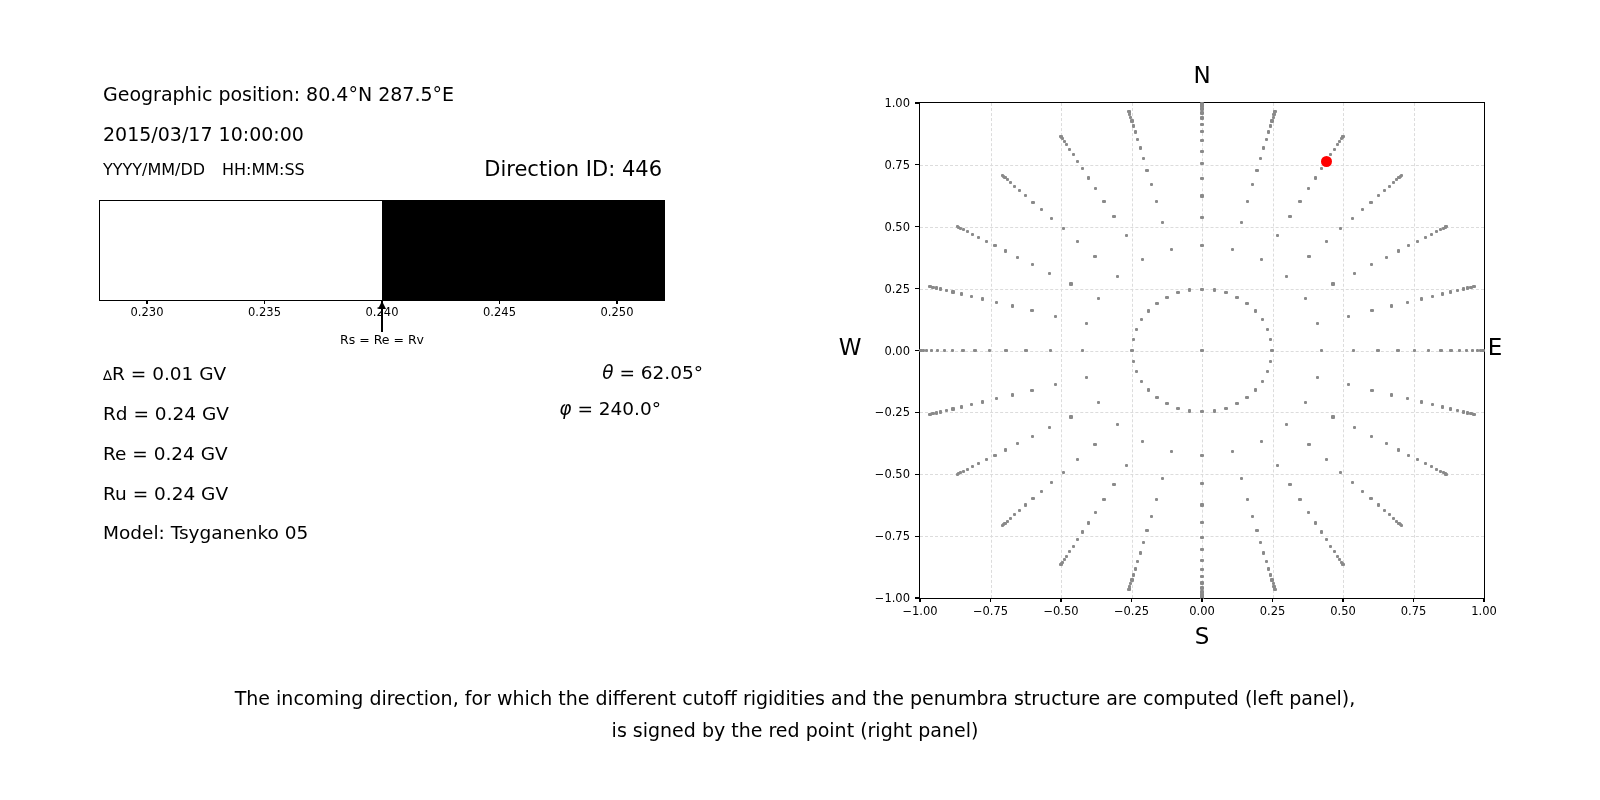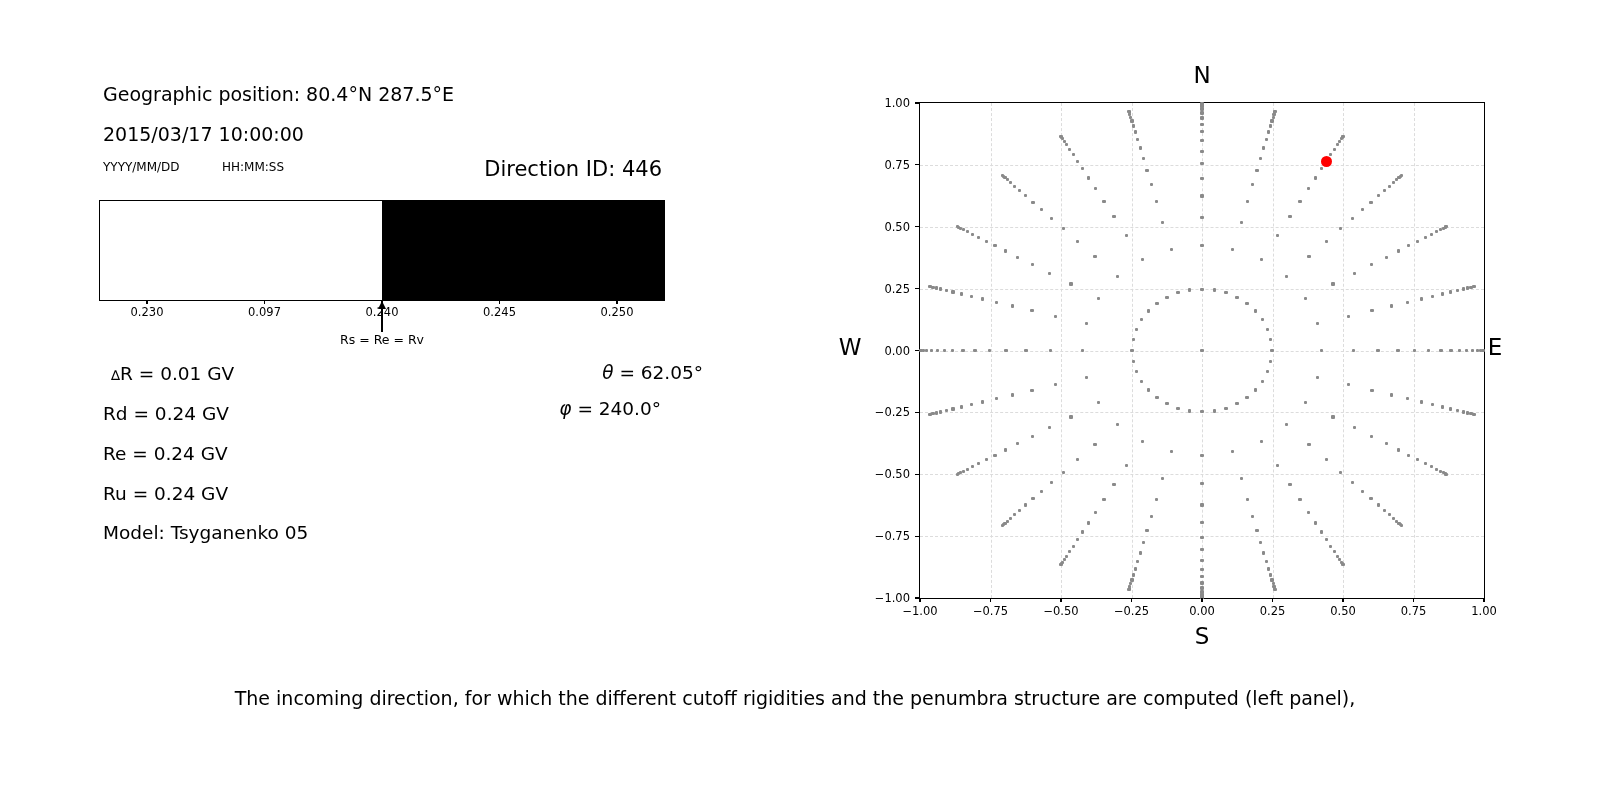--- a/index.html
+++ b/index.html
@@ -2,21 +2,21 @@
 <html><head>
 <meta charset="utf-8">
 <style>
   html,body{margin:0;padding:0;background:#fff;}
   #fig{position:relative;width:1600px;height:800px;background:#ffffff;
        font-family:"DejaVu Sans",sans-serif;color:#000;overflow:hidden;}
   .abs{position:absolute;}
   .txt{position:absolute;white-space:pre;line-height:1.15;}
   .big{font-size:19px;}
   .med{font-size:18.5px;}
-  .small{font-size:12px;}
+  .small{font-size:16px;}
   .tick-label{position:absolute;font-size:11.5px;color:#000;}
   .tickmark{position:absolute;background:#000;}
   .gridv{position:absolute;top:0;bottom:0;width:0;border-left:1px dashed #dcdcdc;}
   .gridh{position:absolute;left:0;right:0;height:0;border-top:1px dashed #dcdcdc;}
   .dot{position:absolute;width:3.2px;height:3.2px;background:#8a8a8a;border-radius:1px;}
   .red-dot{position:absolute;width:11px;height:11px;border-radius:50%;background:#ff0000;}
   .plotbox{position:absolute;border:1.2px solid #000;background:#fff;overflow:visible;}
   .compass{position:absolute;font-size:23px;text-align:center;}
   .it{font-style:italic;}
   .delta{font-size:13.5px;}
@@ -36,33 +36,33 @@
   <div class="txt small" style="left:103px;top:161px;">YYYY/MM/DD</div>
   <div class="txt small" style="left:222px;top:161px;">HH:MM:SS</div>
   <div class="txt" style="right:938px;top:157px;font-size:21px;">Direction ID: 446</div>
 
   <div id="penumbra" class="plotbox" style="left:99px;top:200px;width:564px;height:99px;">
       <div class="abs" style="left: 0px; top: 0px; width: 282px; height: 99px; background: rgb(255, 255, 255);"></div>
       <div class="abs" style="left: 282px; top: 0px; width: 282px; height: 99px; background: rgb(0, 0, 0);"></div>
       <div class="tickmark" style="left: 46.4px; top: 99px; width: 1.2px; height: 4px;"></div>
       <div class="tick-label" style="left: 19px; top: 104px; width: 56px; text-align: center;">0.230</div>
       <div class="tickmark" style="left: 163.9px; top: 99px; width: 1.2px; height: 4px;"></div>
-      <div class="tick-label" style="left: 136.5px; top: 104px; width: 56px; text-align: center;">0.097</div>
+      <div class="tick-label" style="left: 136.5px; top: 104px; width: 56px; text-align: center;">0.235</div>
       <div class="tickmark" style="left: 281.4px; top: 99px; width: 1.2px; height: 4px;"></div>
       <div class="tick-label" style="left: 254px; top: 104px; width: 56px; text-align: center;">0.240</div>
       <div class="tickmark" style="left: 398.9px; top: 99px; width: 1.2px; height: 4px;"></div>
       <div class="tick-label" style="left: 371.5px; top: 104px; width: 56px; text-align: center;">0.245</div>
       <div class="tickmark" style="left: 516.4px; top: 99px; width: 1.2px; height: 4px;"></div>
       <div class="tick-label" style="left: 489px; top: 104px; width: 56px; text-align: center;">0.250</div>
       <div class="arrow-head" style="left: 277.5px; top: 100px;"></div>
       <div class="arrow-line" style="left: 281.35px; top: 106px; height: 25px;"></div>
       <div class="tick-label" style="left: 212px; top: 131px; width: 140px; text-align: center; font-size: 12.5px;">Rs = Re = Rv</div>
     </div>
 
-  <div class="txt med" style="left:111px;top:363px;"><span class="delta">∆</span><span>R = 0.01 GV</span></div>
+  <div class="txt med" style="left:103px;top:363px;"><span class="delta">∆</span><span>R = 0.01 GV</span></div>
   <div class="txt med" style="left:103px;top:403px;">Rd = 0.24 GV</div>
   <div class="txt med" style="left:103px;top:443px;">Re = 0.24 GV</div>
   <div class="txt med" style="left:103px;top:483px;">Ru = 0.24 GV</div>
   <div class="txt med" style="left:103px;top:522px;">Model: Tsyganenko 05</div>
 
   <div class="txt med" style="right:897px;top:362px;"><span class="it">θ</span><span> = 62.05°</span></div>
   <div class="txt med" style="right:939px;top:398px;"><span class="it">φ</span><span> = 240.0°</span></div>
 
   <div id="dirplot" class="plotbox" style="left:919px;top:102px;width:564px;height:495px;">
     <div class="compass" style="left:0;width:564px;top:-41px;">N</div>
@@ -513,13 +513,14 @@
       <div class="tick-label" style="left: -60px; top: 178.625px; width: 50px; text-align: right;">0.25</div>
       <div class="tickmark" style="left: -5px; top: 123.15px; width: 4px; height: 1.2px;"></div>
       <div class="tick-label" style="left: -60px; top: 116.75px; width: 50px; text-align: right;">0.50</div>
       <div class="tickmark" style="left: -5px; top: 61.275px; width: 4px; height: 1.2px;"></div>
       <div class="tick-label" style="left: -60px; top: 54.875px; width: 50px; text-align: right;">0.75</div>
       <div class="tickmark" style="left: -5px; top: -0.6px; width: 4px; height: 1.2px;"></div>
       <div class="tick-label" style="left: -60px; top: -7px; width: 50px; text-align: right;">1.00</div>
     </div>
 
   <div class="caption" style="top:687px;">The incoming direction, for which the different cutoff rigidities and the penumbra structure are computed (left panel),</div>
+  <div class="caption" style="top:719px;">is signed by the red point (right panel)</div>
 </div>
 
 </body></html>

